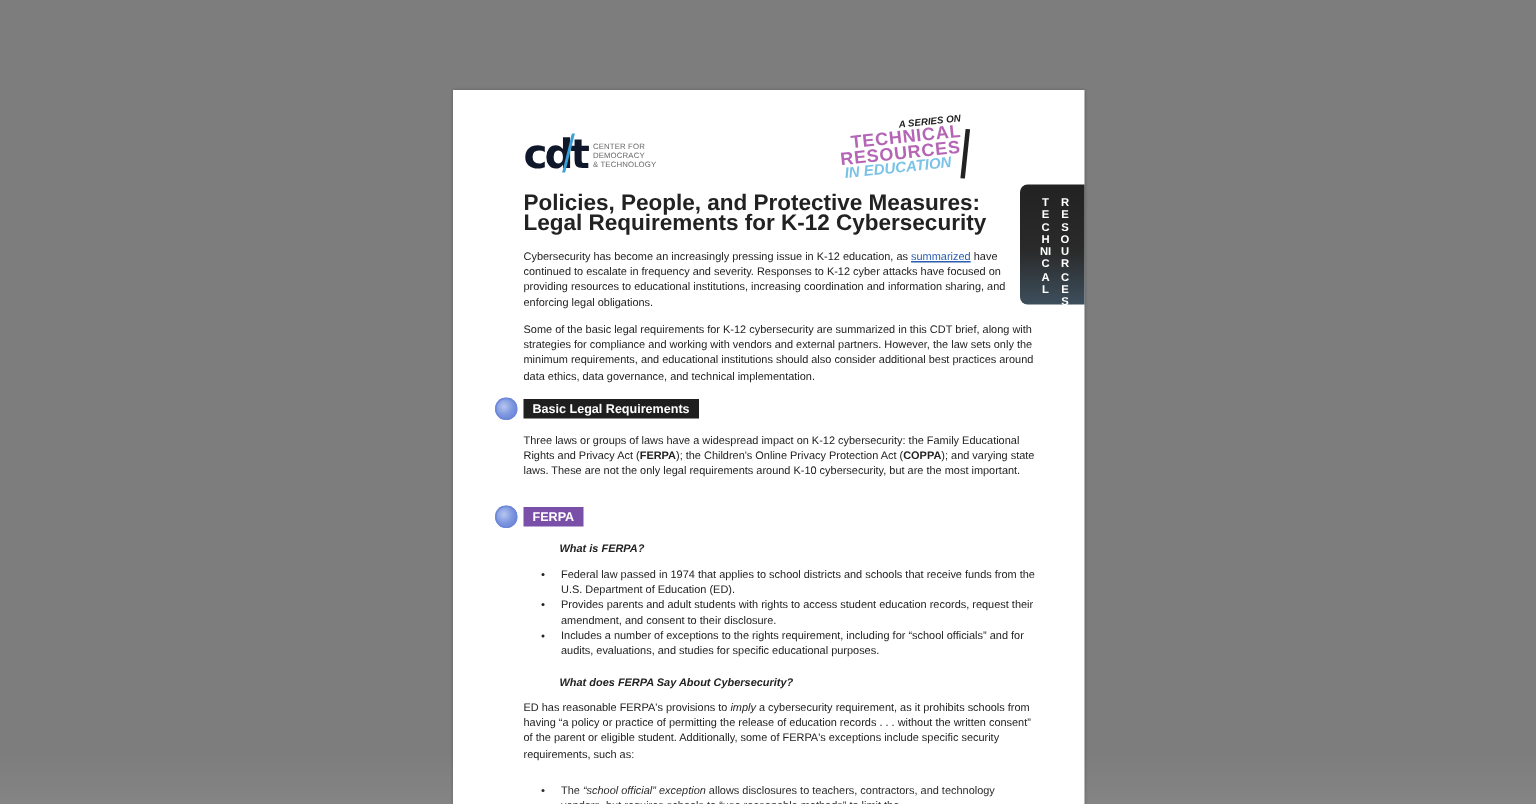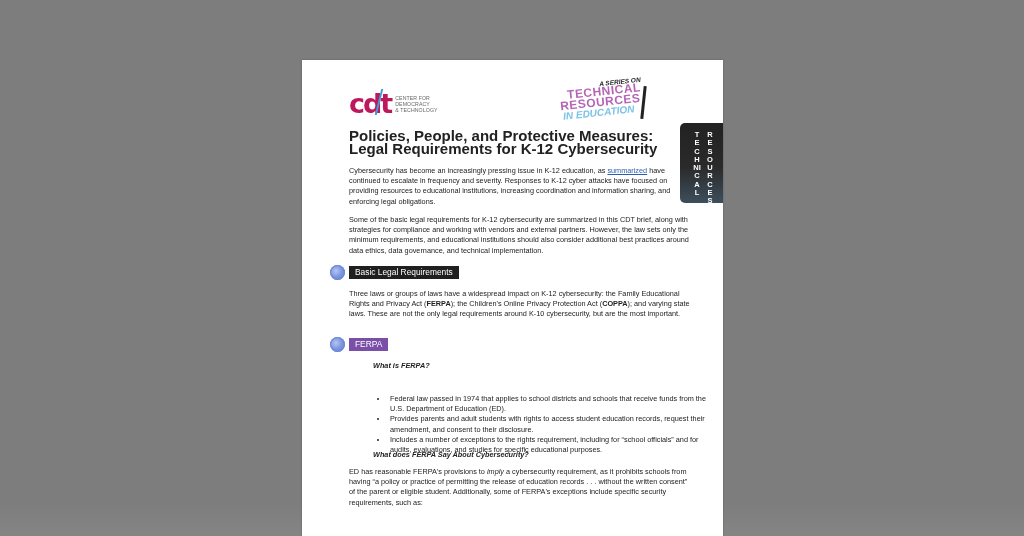--- a/index.html
+++ b/index.html
@@ -1,38 +1,38 @@
 <!DOCTYPE html>
 <html><head>
 <meta charset="utf-8">
 <style>
   html,body{margin:0;padding:0;}
   body{width:1024px;height:536px;background:#7d7d7d;position:relative;overflow:hidden;font-family:"Liberation Sans",sans-serif;}
   .page{position:absolute;left:302px;top:60px;width:421px;height:490px;background:#fff;box-shadow:0 0 2px rgba(0,0,0,0.25);}
   .doc{position:absolute;left:0;top:0;width:421px;color:#222;font-family:"Liberation Sans",sans-serif;}
   .logo{position:absolute;left:47px;top:30px;height:28px;display:flex;align-items:center;}
-  .logo-mark{font-family:"DejaVu Sans",sans-serif;font-weight:bold;font-size:27px;letter-spacing:-2px;line-height:26px;color:#be185d;position:relative;}
+  .logo-mark{font-family:"DejaVu Sans",sans-serif;font-weight:bold;font-size:27px;letter-spacing:-2px;line-height:26px;color:#0f172a;position:relative;}
   .logo-mark .slash{position:absolute;left:29px;top:-2px;width:2px;height:26px;background:#3b9fd6;transform:skewX(-14deg);}
   .logo-text{margin-left:4px;font-size:5.2px;line-height:6.2px;color:#666;text-transform:uppercase;letter-spacing:0.1px;}
   .series{position:absolute;left:255px;top:18px;width:90px;height:45px;}
   .series .top{position:absolute;right:6px;top:0;font-size:6.5px;font-weight:bold;font-style:italic;color:#222;transform:rotate(-6deg);}
   .series .l1{position:absolute;left:10px;top:6px;font-size:12px;font-weight:bold;color:#b565b5;transform:rotate(-6deg);letter-spacing:0.5px;}
   .series .l2{position:absolute;left:3px;top:17px;font-size:12px;font-weight:bold;color:#b565b5;transform:rotate(-6deg);letter-spacing:0.5px;}
   .series .l3{position:absolute;left:6px;top:29px;font-size:10px;font-weight:bold;font-style:italic;color:#7bc3e6;transform:rotate(-6deg);}
   .series .bar{position:absolute;right:2px;top:8px;width:3px;height:33px;background:#222;transform:rotate(6deg);}
   .title{position:absolute;left:47px;top:69px;width:330px;font-size:15px;font-weight:bold;line-height:13px;color:#222;}
   .para{position:absolute;left:47px;width:345px;font-size:7.3px;line-height:10.2px;color:#222;}
   .para a{color:#2a5db0;text-decoration:underline;}
   .sec{position:absolute;left:28px;height:14px;display:flex;align-items:center;}
   .globe{width:15px;height:15px;border-radius:50%;background:radial-gradient(circle at 40% 40%,#b7c6f0 0,#7d97e0 45%,#5a76cf 100%);box-shadow:inset 0 0 0 1px #6d88d8;margin-right:4px;}
-  .sec-label{color:#fff;font-size:8.4px;font-weight:normal;padding:1px 6px;line-height:11px;}
+  .sec-label{color:#fff;font-size:8.4px;font-weight:bold;padding:1px 6px;line-height:11px;}
   .sec-dark{background:#1f1f1f;}
   .sec-purple{background:#7a4fa8;}
   .q{position:absolute;left:47px;font-size:7.3px;font-weight:bold;font-style:italic;color:#222;padding-left:24px;}
-  ul.bul{position:absolute;left:47px;width:320px;margin:16px;padding:0 0 0 23px;font-size:7.3px;line-height:10.2px;color:#222;}
+  ul.bul{position:absolute;left:47px;width:320px;margin:0;padding:0 0 0 23px;font-size:7.3px;line-height:10.2px;color:#222;}
   ul.bul li{margin:0;padding-left:2px;}
   .tab{position:absolute;left:680px;top:123px;width:43px;height:80px;border-radius:5px 0 0 5px;background:linear-gradient(#222 0%,#2a2a2a 55%,#3d4f5c 100%);}
   .tab .col{position:absolute;top:8px;width:8px;color:#fff;font-size:7.5px;font-weight:bold;line-height:8.3px;text-align:center;word-break:break-all;}
   .fade{position:absolute;left:0;top:502px;width:1024px;height:34px;background:linear-gradient(rgba(255,255,255,0),rgba(255,255,255,0.06));pointer-events:none;}
 </style>
 </head>
 <body>
 
 <div class="page">
   <div class="doc">

